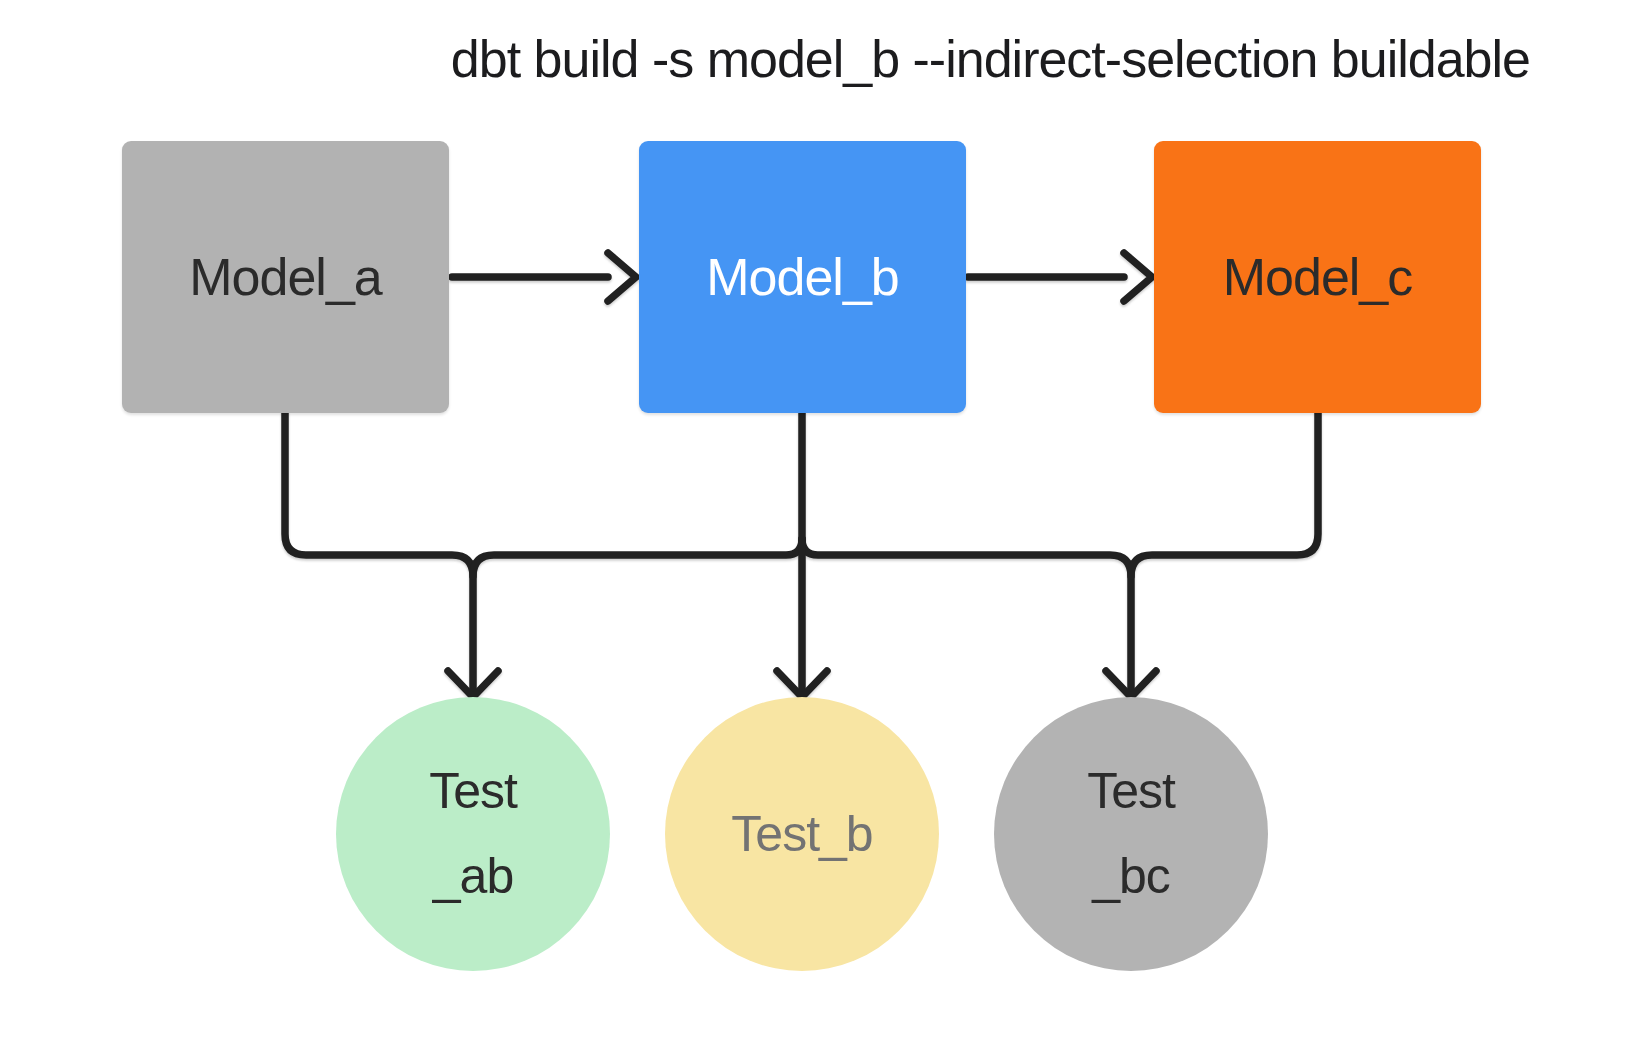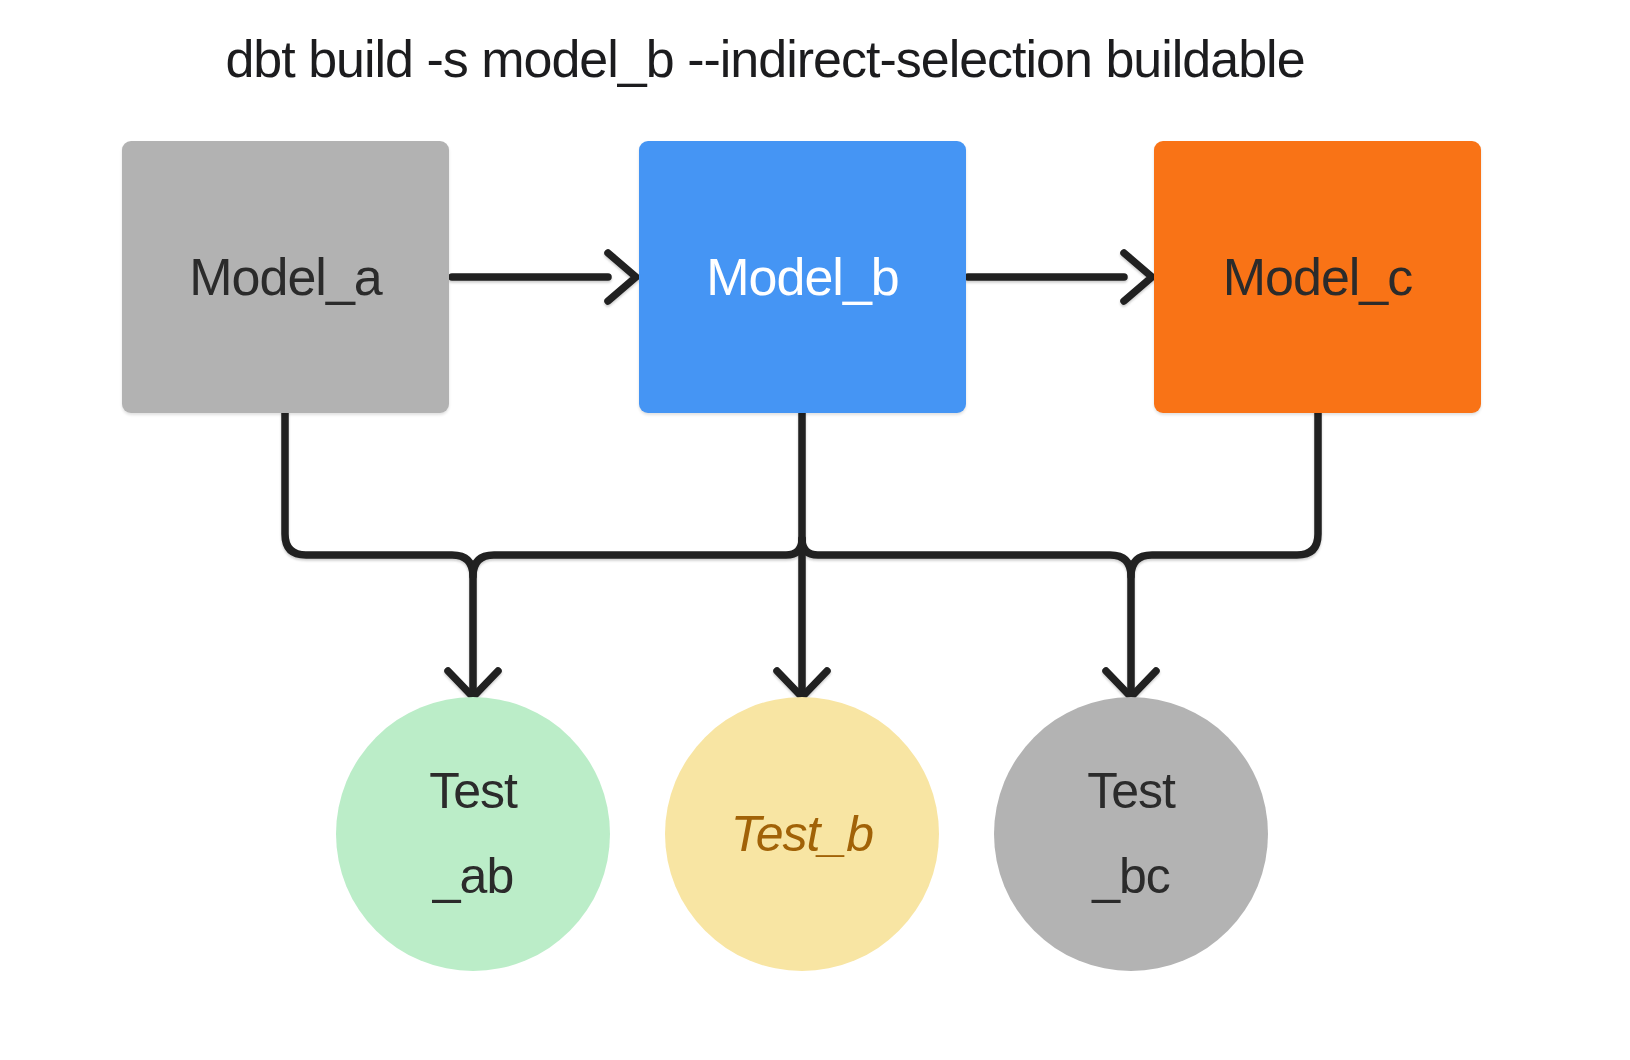--- a/index.html
+++ b/index.html
@@ -14,21 +14,21 @@
     position: relative;
     width: 1630px;
     height: 1060px;
     font-family: "Liberation Sans", "DejaVu Sans", sans-serif;
   }
   .title {
     position: absolute;
     top: 28px;
     left: 0;
     width: 1530px;
-    text-align: center;
+    text-align: right;
     font-size: 52px;
     font-weight: 500;
     letter-spacing: -1px;
     line-height: 62px;
     white-space: nowrap;
   }
   svg.connectors {
     position: absolute;
     left: 0;
     top: 0;
@@ -113,21 +113,21 @@
 
   <div class="model pos-c" style="background: #f97316; color: rgb(43, 43, 43);">
     <span>Model_c</span>
   </div>
 
   <div class="test pos-ab" style="background: rgb(187, 237, 200); color: rgb(43, 43, 43);">
     <span>Test</span>
     <span>_ab</span>
   </div>
 
-  <div class="test pos-b" style="background: rgb(248, 229, 163); color: #a16207; font-style: italic;">
+  <div class="test pos-b" style="background: rgb(248, 229, 163); color: #737373;">
     <span>Test_b</span>
   </div>
 
   <div class="test pos-bc" style="background: rgb(179, 179, 179); color: rgb(43, 43, 43);">
     <span>Test</span>
     <span>_bc</span>
   </div>
 
 </div>
 

